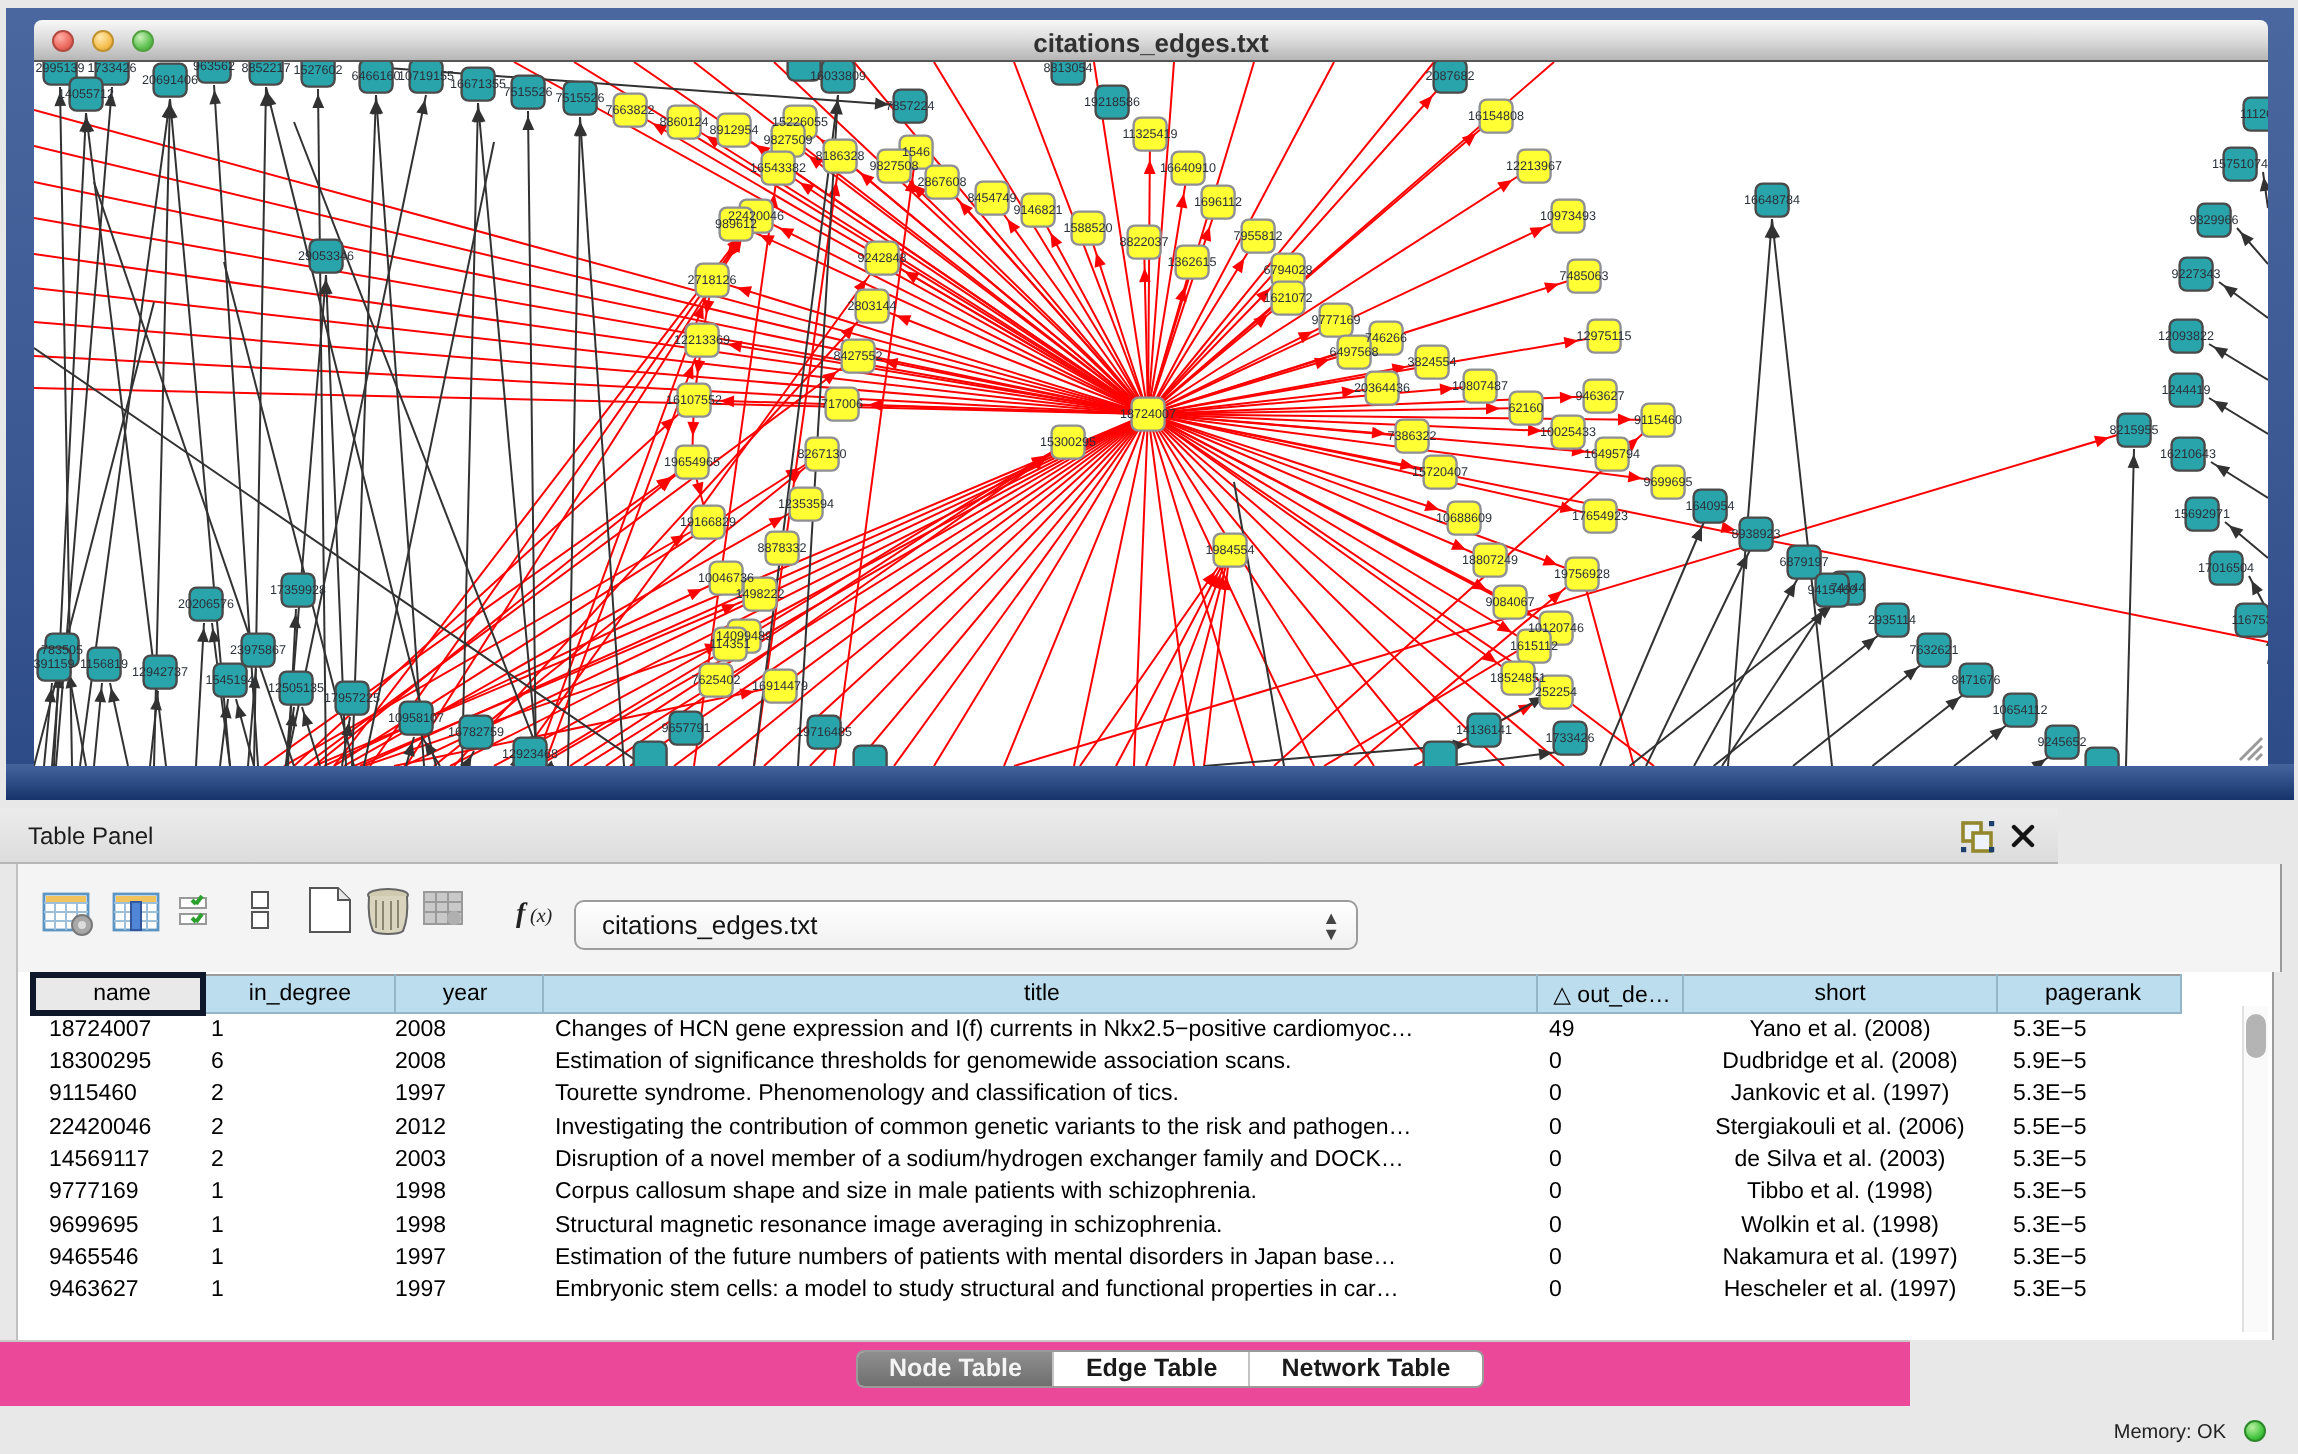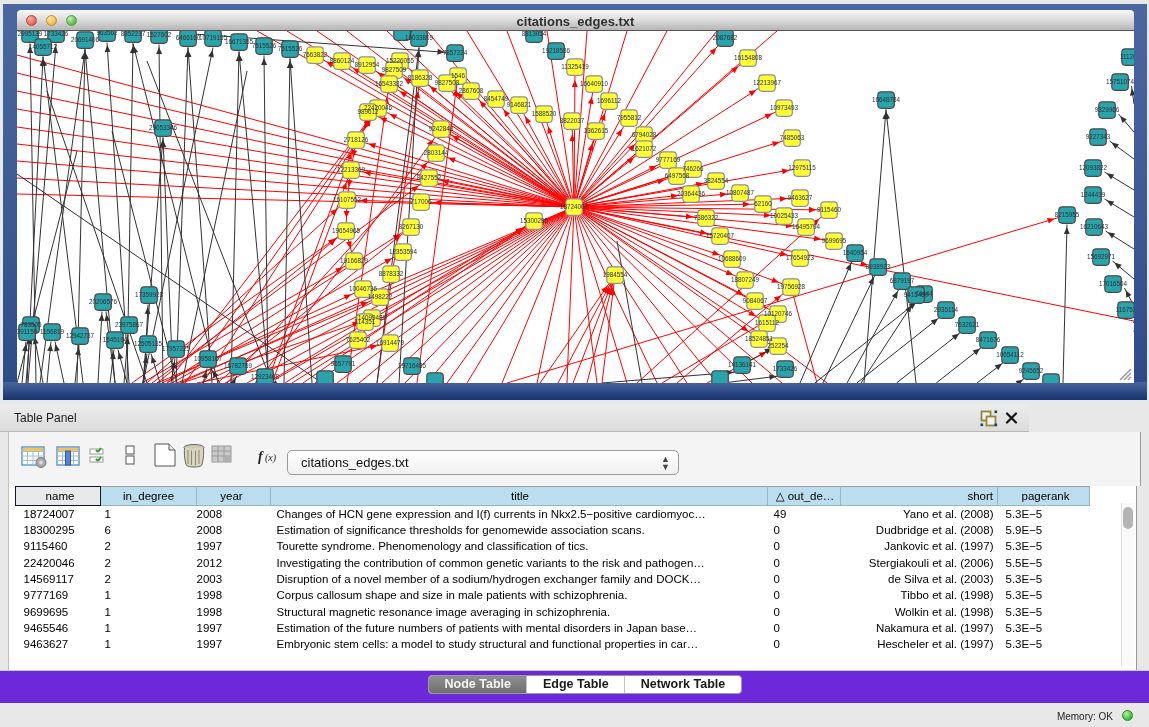--- a/index.html
+++ b/index.html
@@ -14,33 +14,33 @@
 .canvas{left:17px;top:31px;width:1117px;height:352px;background:#fff;overflow:hidden}
 .panelhdr{left:0;top:404px;width:1029px;height:28px;background:linear-gradient(#ececec,#dcdcdc);border-bottom:1px solid #b6b6b6}
 .panelhdr .t{position:absolute;left:14px;top:7px;font-size:12px;color:#1c1c1c}
 .toolbar{left:8px;top:432px;width:1133px;height:54px;background:#f4f4f4;border-left:1px solid #c0c0c0;border-right:1px solid #9a9a9a}
 .combo{position:absolute;left:278px;top:18px;width:392px;height:25px;background:linear-gradient(#ffffff,#f0f0f0);border:1px solid #9c9c9c;border-radius:5px;font-size:13px;color:#111;line-height:23px;padding-left:13px}
 .combo .ar{position:absolute;right:8px;top:4px;font-size:9px;color:#444;line-height:8px;text-align:center}
 .tablewrap{left:8px;top:486px;width:1129px;height:184px;background:#fff;border-left:1px solid #c0c0c0;border-right:1px solid #9a9a9a;overflow:hidden}
 table{border-collapse:collapse;table-layout:fixed;font-size:11.5px;color:#000}
 th,td{overflow:hidden;white-space:nowrap;padding:0 4px;height:16.35px}
 thead th{background:#bbdded;border:1px solid #93b6c8;border-top:1px solid #9c9c9c;font-weight:normal;font-size:11.5px;height:19px}
-thead th.c0{background:#e9e9e9;border:1px solid #0f172a}
+thead th.c0{background:#e9e9e9;border:3px solid #0f172a}
 td{border:none}
 .c0{width:85px;padding-left:8px}
 .c1{width:96px;padding-left:4px}
 .c2{width:74px;padding-left:0}
 .c3{width:497px;padding-left:6px}
 .c4{width:73px;padding-left:6px}
-.c5{width:157px;text-align:right}
+.c5{width:157px;text-align:center}
 .c6{width:92px;padding-left:8px}
 .rowhdr{left:10px;top:487px;width:6px;height:183px;background:#e3e3e3;border-right:1px solid #bdbdbd}
 .vscroll{left:1121px;top:503px;width:13px;height:163px;background:#fafafa;border-left:1px solid #e0e0e0}
 .thumb{position:absolute;left:1px;top:4px;width:10px;height:22px;background:#b4b4b4;border-radius:5px}
-.tabstrip{left:0;top:670px;width:1149px;height:33px;background:#6d28d9;border-top:1px solid #c8c8c8}
+.tabstrip{left:0;top:670px;width:955px;height:33px;background:#ec4899;border-top:1px solid #c8c8c8}
 .tabs{position:absolute;left:428px;top:4px;height:19px;display:flex;border:1px solid #9a9a9a;border-radius:4px;overflow:hidden;background:#fff}
 .tab{font-size:12.5px;font-weight:bold;line-height:17px;padding:0 15.5px;color:#1a1a1a;border-left:1px solid #c4c4c4}
 .tab:first-child{border-left:none}
 .tab.sel{background:linear-gradient(#8f8f8f,#6f6f6f);color:#f4f4f4}
 .status{left:0;top:703px;width:1149px;height:24px;background:#e8e8e8}
 .status .m{position:absolute;right:36px;top:8px;font-size:10px;color:#222}
 .status .dot{position:absolute;right:16px;top:7px;width:11px;height:11px;border-radius:50%;background:radial-gradient(circle at 35% 30%,#b8f0a0,#3ec23a 65%,#259a23);border:1px solid #2d8a2a}
 </style></head><body>
 <div class="abs frame">
     <div class="btm"></div>

